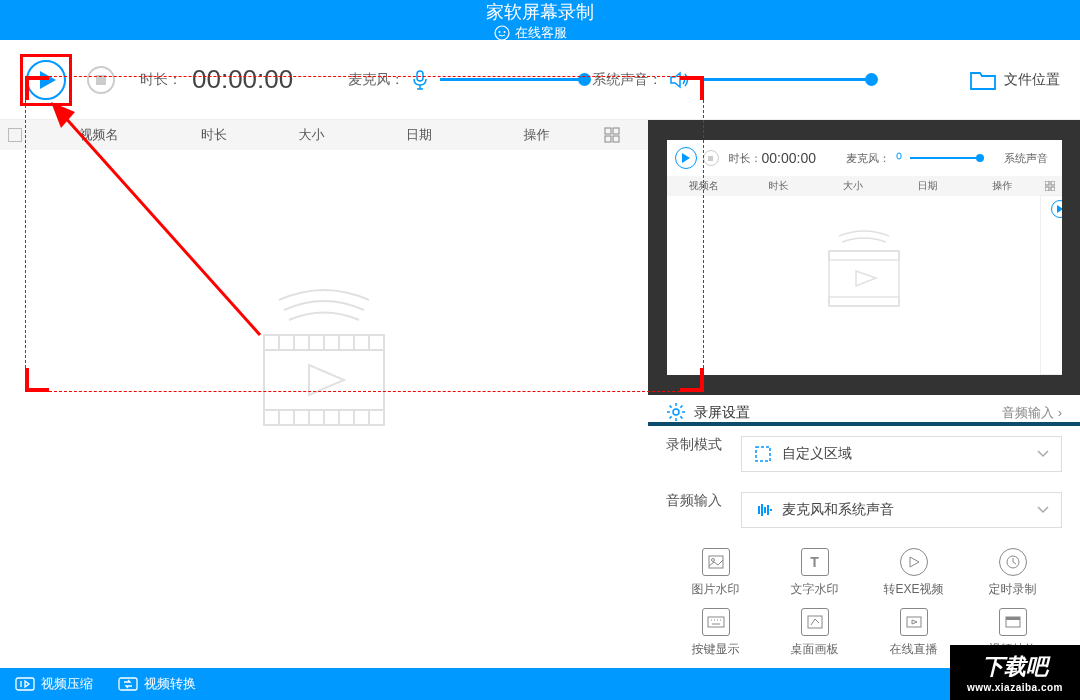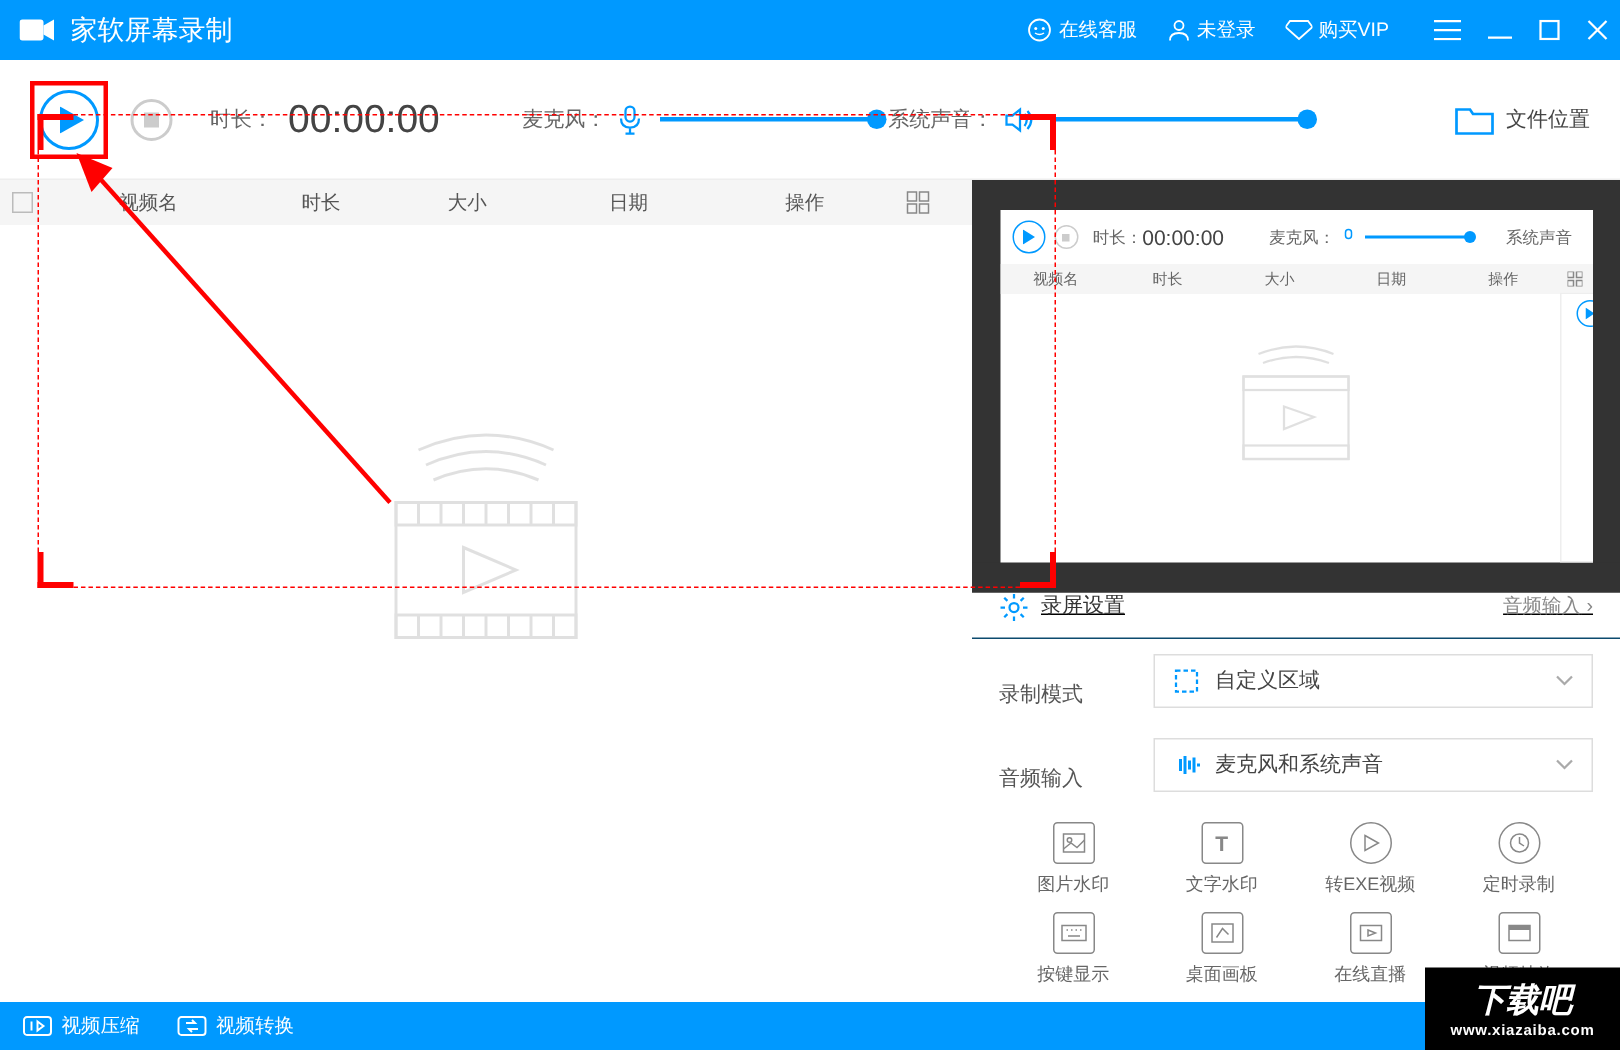--- a/index.html
+++ b/index.html
@@ -1,19 +1,19 @@
 <!DOCTYPE html>
 <html><head>
 <meta charset="utf-8">
 <style>
 * { margin: 0; padding: 0; box-sizing: border-box; font-family: "Microsoft YaHei", sans-serif; }
 body { width: 1080px; height: 700px; background: #fff; position: relative; overflow: hidden; }
 
 
-.titlebar { height: 40px; background: #0099ff; display: flex; align-items: center; color: #fff; padding: 0 8px; }
+.titlebar { height: 40px; background: #0099ff; display: flex; align-items: center; color: #fff; padding: 0 8px; flex-direction: column; }
 .logo-icon { width: 24px; height: 18px; margin: 0 10px 0 5px; }
 .app-title { font-size: 18px; }
 .titlebar-spacer { flex: 1; }
 .tb-link { display: flex; align-items: center; margin-right: 20px; font-size: 13px; cursor: pointer; }
 .tb-link svg { margin-right: 4px; }
 .win-btns { display: flex; align-items: center; gap: 18px; margin-left: 10px; }
 .win-btn { cursor: pointer; }
 
 
 .toolbar { height: 80px; background: #fff; display: flex; align-items: center; padding: 0 20px; border-bottom: 1px solid #eee; }
@@ -66,26 +66,26 @@
 .pv-play { width: 22px; height: 22px; border: 1.5px solid #0099ff; border-radius: 50%; display: flex; align-items: center; justify-content: center; }
 .pv-stop { width: 16px; height: 16px; border: 1.5px solid #ccc; border-radius: 50%; display: flex; align-items: center; justify-content: center; margin-left: 6px; }
 .pv-tbl-header { height: 20px; background: #f5f5f5; display: flex; align-items: center; font-size: 10px; color: #666; }
 .pv-col { flex: 1; text-align: center; }
 .pv-empty { height: 150px; display: flex; align-items: center; justify-content: center; }
 .pv-sub { position: absolute; right: -18px; top: 55px; width: 40px; height: 180px; background: #fff; border: 1px solid #eee; }
 .pv-sub-play { width: 18px; height: 18px; border: 1.5px solid #0099ff; border-radius: 50%; margin: 4px auto; display: flex; align-items: center; justify-content: center; }
 .preview-strip { height: 20px; background: #333; }
 
 
-.settings-header { height: 40px; display: flex; align-items: flex-start; padding: 0 18px; border-bottom: 1px solid #0c4a6e; text-decoration: underline; }
+.settings-header { height: 40px; display: flex; align-items: flex-end; padding: 0 18px; border-bottom: 4px solid #0c4a6e; }
 .settings-header .gear { color: #0099ff; margin-right: 8px; }
 .settings-title { font-size: 14px; color: #333; }
 .more-link { margin-left: auto; font-size: 13px; color: #888; cursor: pointer; }
 
-.setting-row { display: flex; align-items: flex-end; padding: 10px 18px; gap: 28px; }
+.setting-row { display: flex; align-items: flex-start; padding: 10px 18px; }
 .setting-label { width: 75px; font-size: 14px; color: #555; }
 .setting-select { flex: 1; height: 36px; border: 1px solid #ddd; display: flex; align-items: center; padding: 0 12px; cursor: pointer; }
 .setting-select .sel-icon { color: #0099ff; margin-right: 10px; }
 .setting-select .sel-text { font-size: 14px; color: #444; flex: 1; }
 .setting-select .chev { color: #aaa; }
 
 .options-grid { display: grid; grid-template-columns: repeat(4, 1fr); gap: 10px 0; padding: 10px 18px; }
 .opt-item { display: flex; flex-direction: column; align-items: center; cursor: pointer; }
 .opt-icon { width: 28px; height: 28px; border: 1.5px solid #888; border-radius: 3px; display: flex; align-items: center; justify-content: center; color: #888; margin-bottom: 5px; }
 .opt-label { font-size: 12px; color: #666; }

